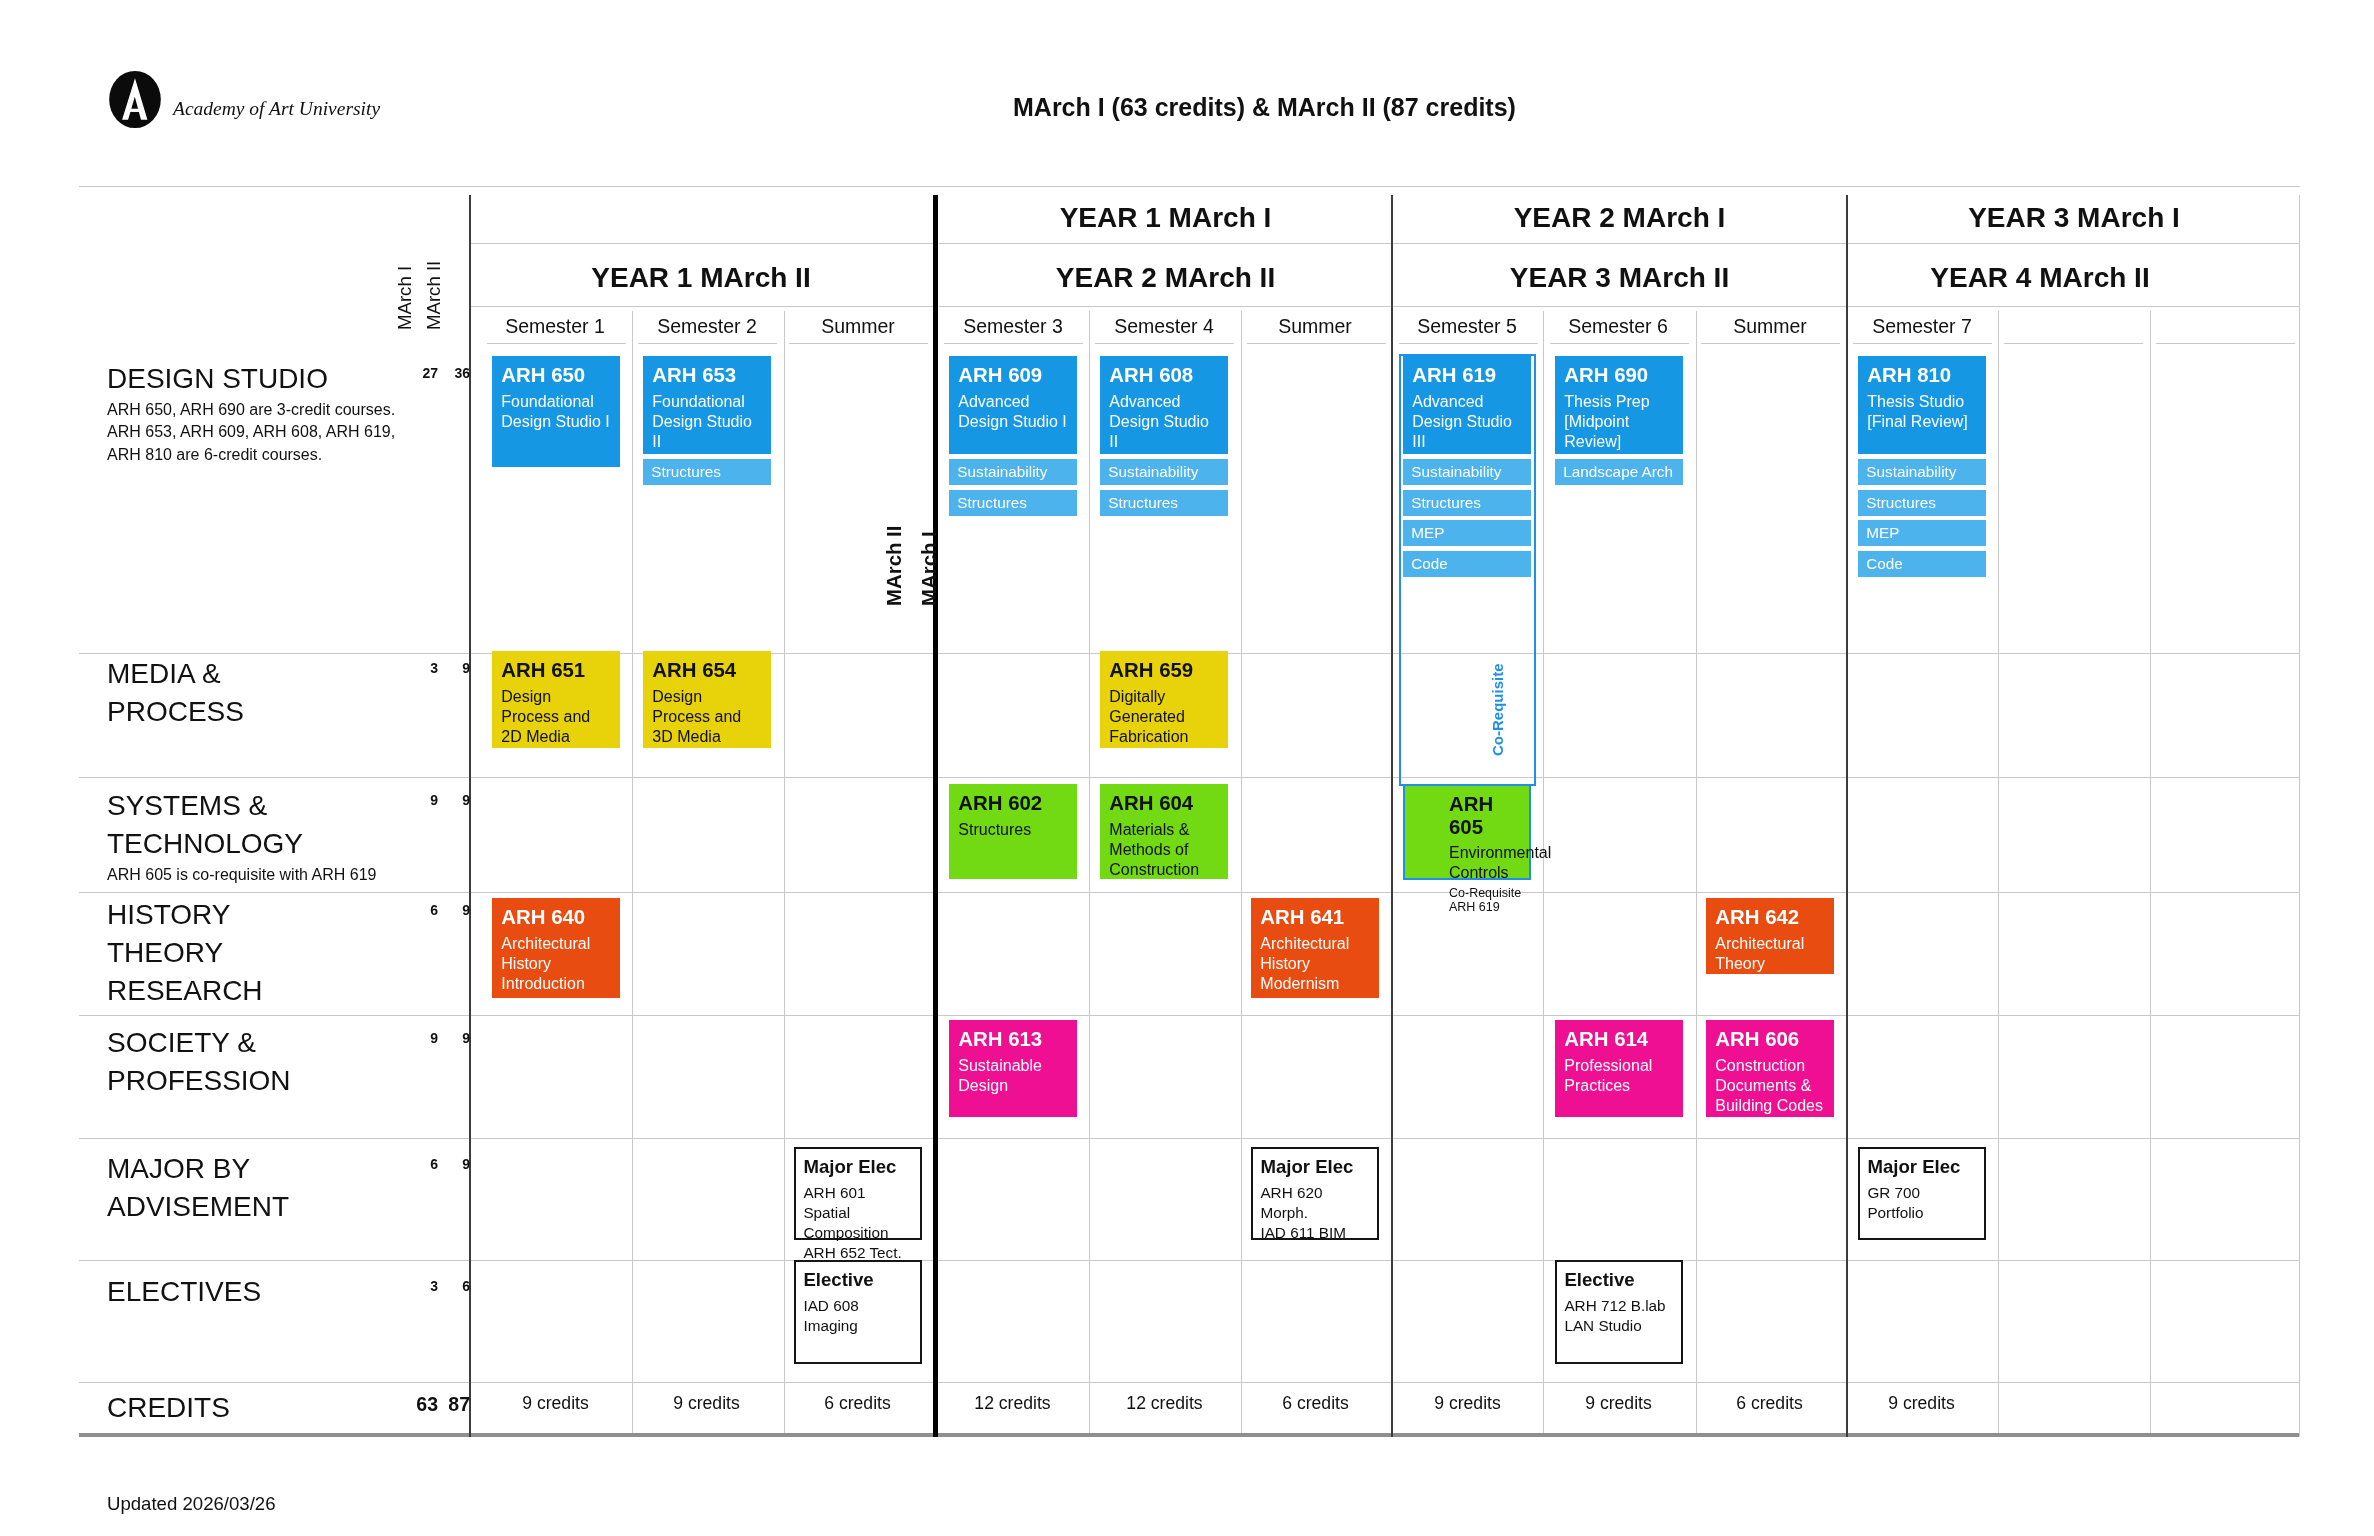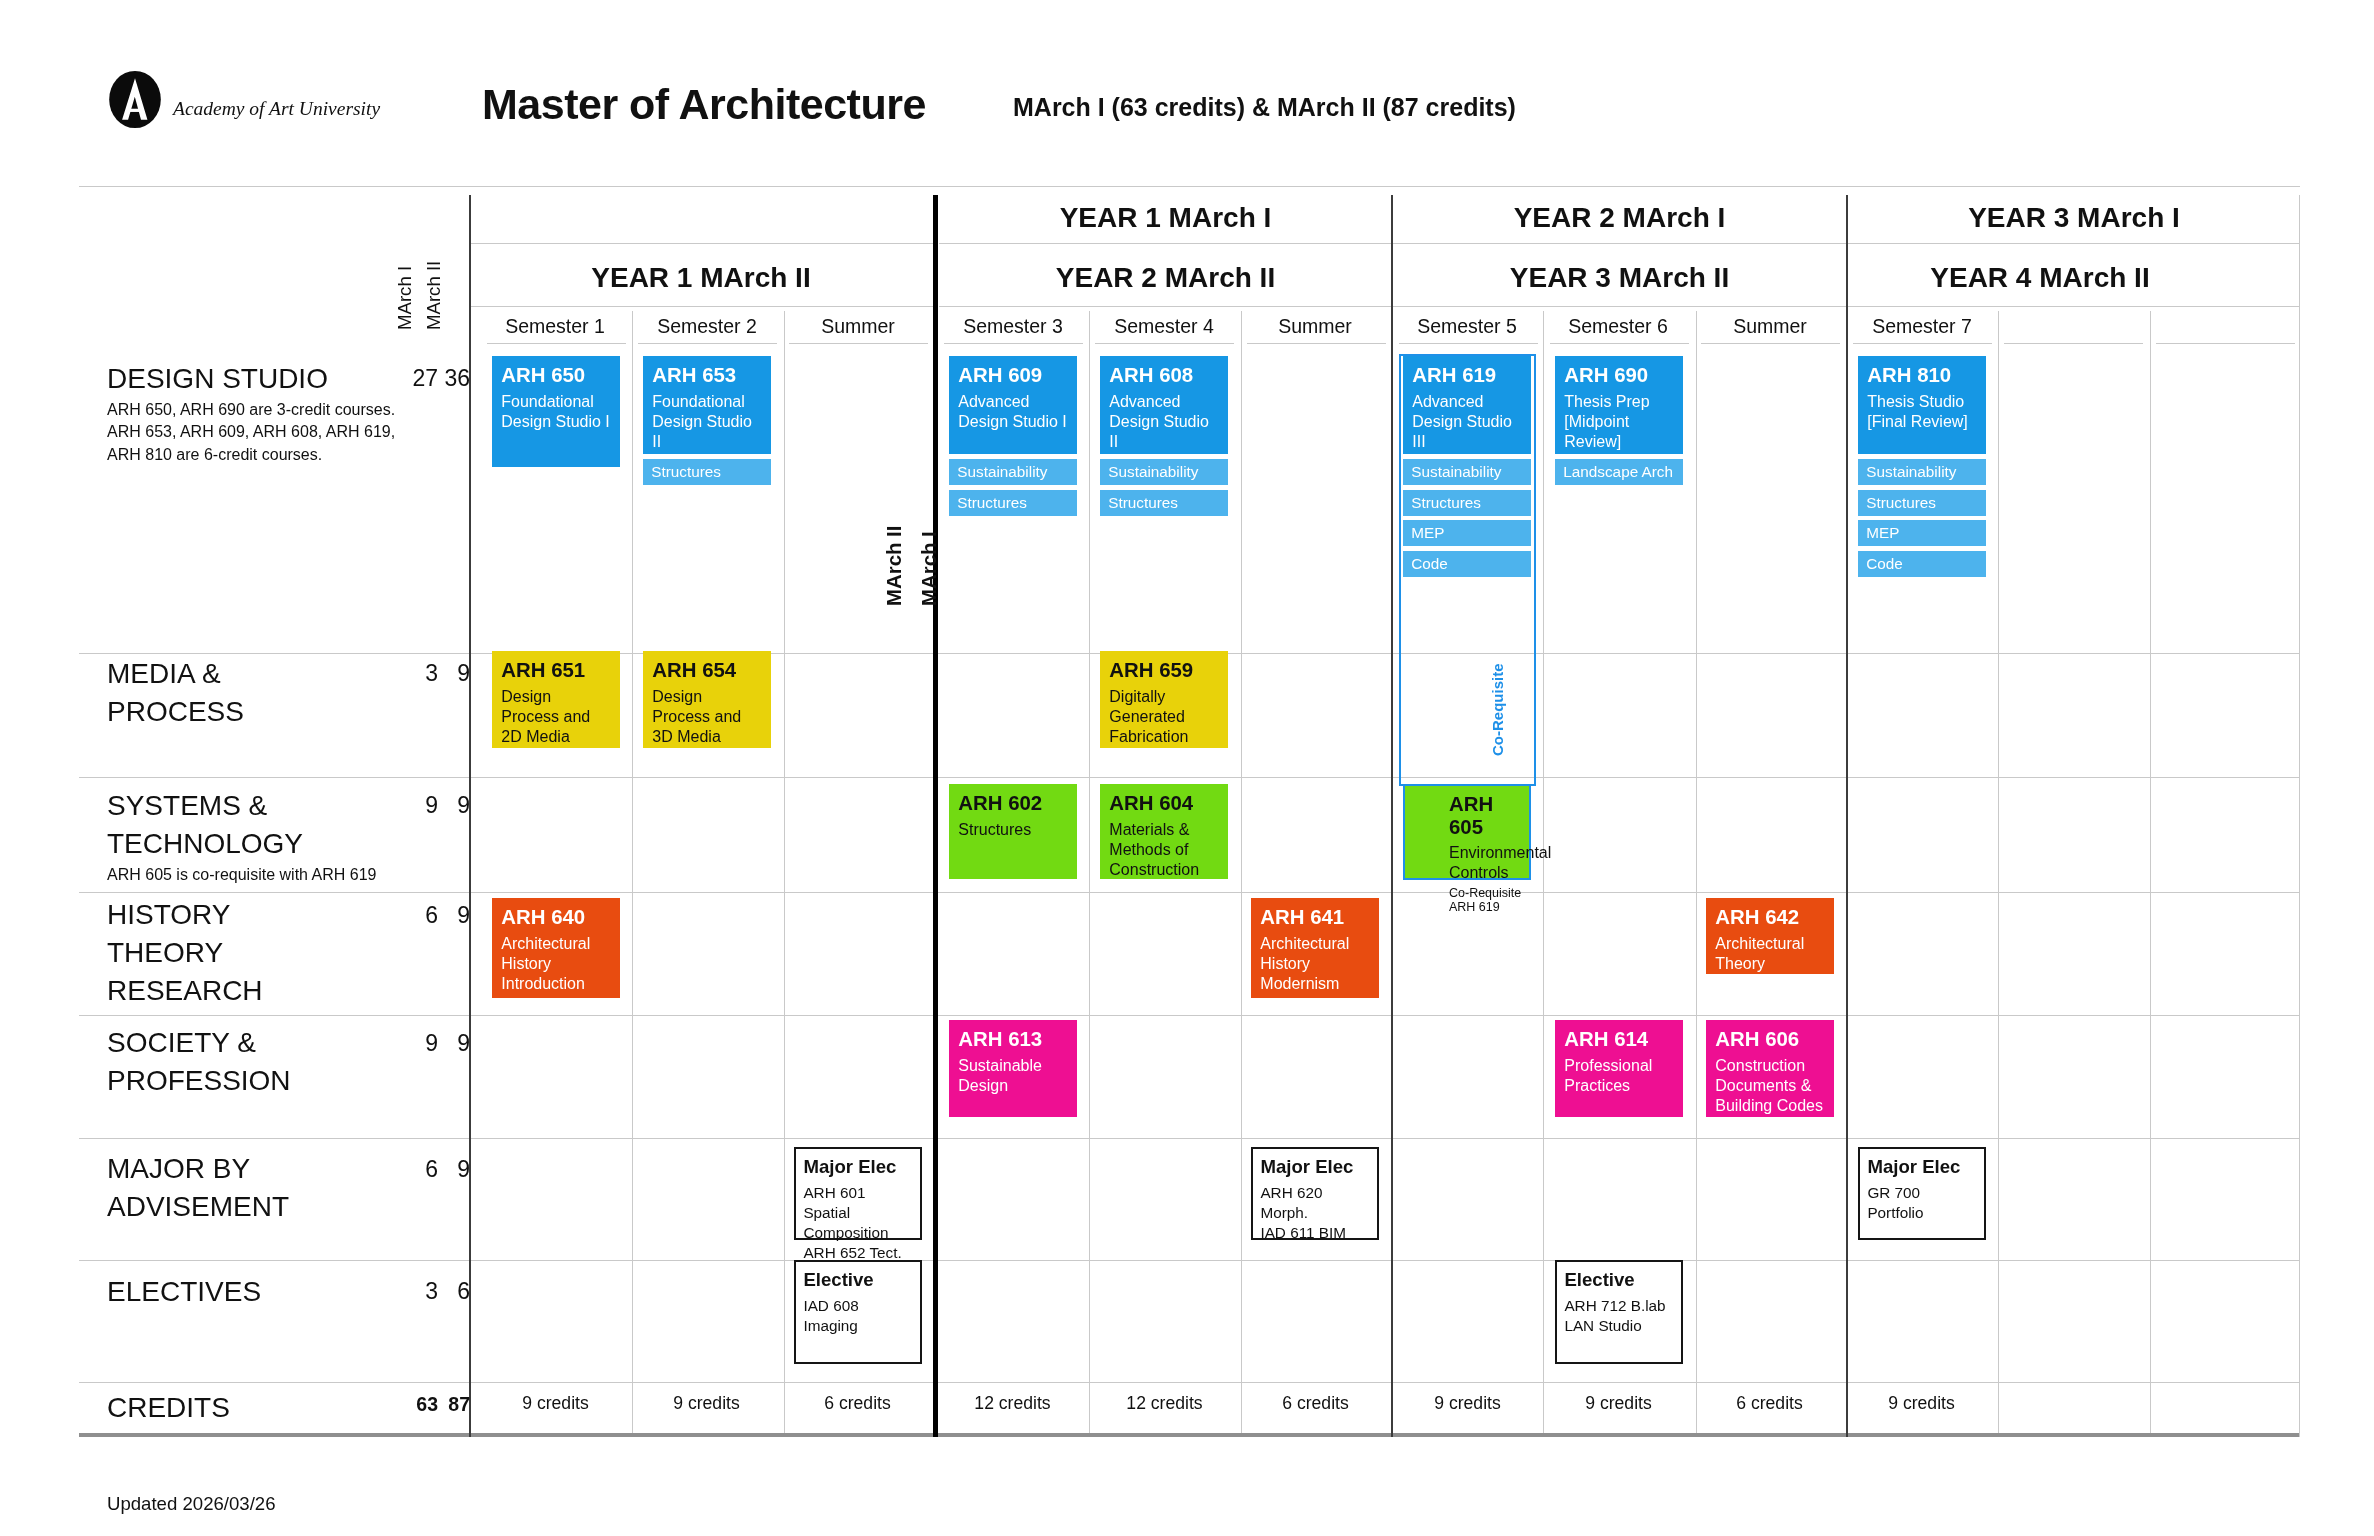--- a/index.html
+++ b/index.html
@@ -11,21 +11,21 @@
   .vline{position:absolute;width:0.9px;background:#c9c9c9;}
   .vline.dark{width:1.9px;background:#3c3c3c;}
   .vline.black{width:4.6px;background:#000;}
   .brand{position:absolute;font-family:"Liberation Serif",serif;font-style:italic;font-size:19.5px;color:#111;}
   .big-title{position:absolute;font-size:43px;font-weight:bold;letter-spacing:-0.5px;}
   .subtitle{position:absolute;font-size:25px;font-weight:bold;}
   .year-hdr{position:absolute;font-size:28px;font-weight:bold;text-align:center;}
   .sem-label{position:absolute;width:148px;font-size:19.5px;text-align:center;}
   .row-label{position:absolute;font-size:28px;line-height:1.35;white-space:pre-line;}
   .row-note{position:absolute;font-size:16px;line-height:1.4;white-space:pre-line;}
-  .credit-num{position:absolute;width:32px;text-align:right;font-size:23px;}
+  .credit-num{position:absolute;width:32px;text-align:right;font-size:14px;font-weight:bold;}
   .credit-num.bold{font-weight:bold;font-size:19.5px;}
   .vtext{position:absolute;transform:rotate(-90deg);transform-origin:left bottom;white-space:nowrap;}
   .vh{font-size:18.6px;}
   .vd{font-size:20.4px;font-weight:bold;}
   .card{position:absolute;width:128px;box-sizing:border-box;padding:8.3px 9.3px;}
   .card .code{font-size:20.4px;font-weight:bold;margin-bottom:4.6px;}
   .card .title{font-size:16px;line-height:1.25;}
   .card .cnote{font-size:12.5px;margin-top:2.8px;}
   .card.blue{background:#1697e4;color:#fff;}
   .card.yellow{background:#e8d20a;color:#111;}
@@ -50,21 +50,20 @@
 <div class="page">
 
   <div class="abs" style="left:108px;top:70px;">
     <svg width="54" height="59" viewBox="0 0 58 64">
       <ellipse cx="29" cy="32" rx="28" ry="31" fill="#0b0b0b"></ellipse>
       <path d="M29 9 L42.5 54 L35.5 54 L28.8 29 L21.5 54 L15 54 Z" fill="#ffffff"></path>
       <rect x="22" y="42" width="14" height="3.5" fill="#ffffff"></rect>
     </svg>
   </div>
   <div class="brand" style="left:173px;top:98px;">Academy of Art University</div>
-  <div class="big-title" style="left:482px;top:80px;">Master of Architecture</div>
   <div class="subtitle" style="left:1013px;top:93px;">MArch I (63 credits) &amp; MArch II (87 credits)</div>
 
   <div class="hline" style="left:79px;top:186px;width:2221px;"></div>
   <div class="hline heavy" style="left:79px;top:1433px;width:2221px;"></div>
 
   <div class="hline" style="left:469px;top:243px;width:464px;"></div>
   <div class="hline" style="left:469px;top:306px;width:464px;"></div>
   <div class="hline" style="left:939px;top:243px;width:453px;"></div>
   <div class="hline" style="left:939px;top:306px;width:453px;"></div>
   <div class="hline" style="left:1393px;top:243px;width:453px;"></div>

